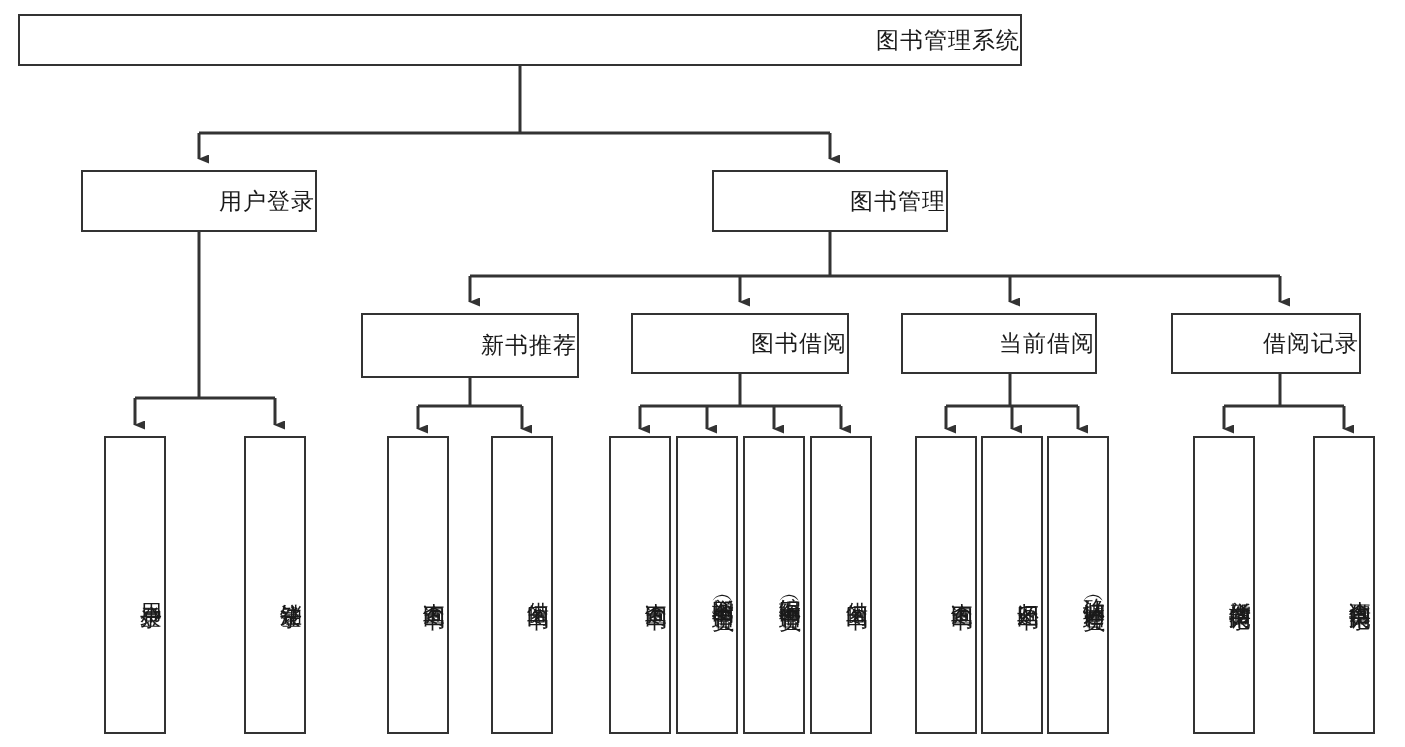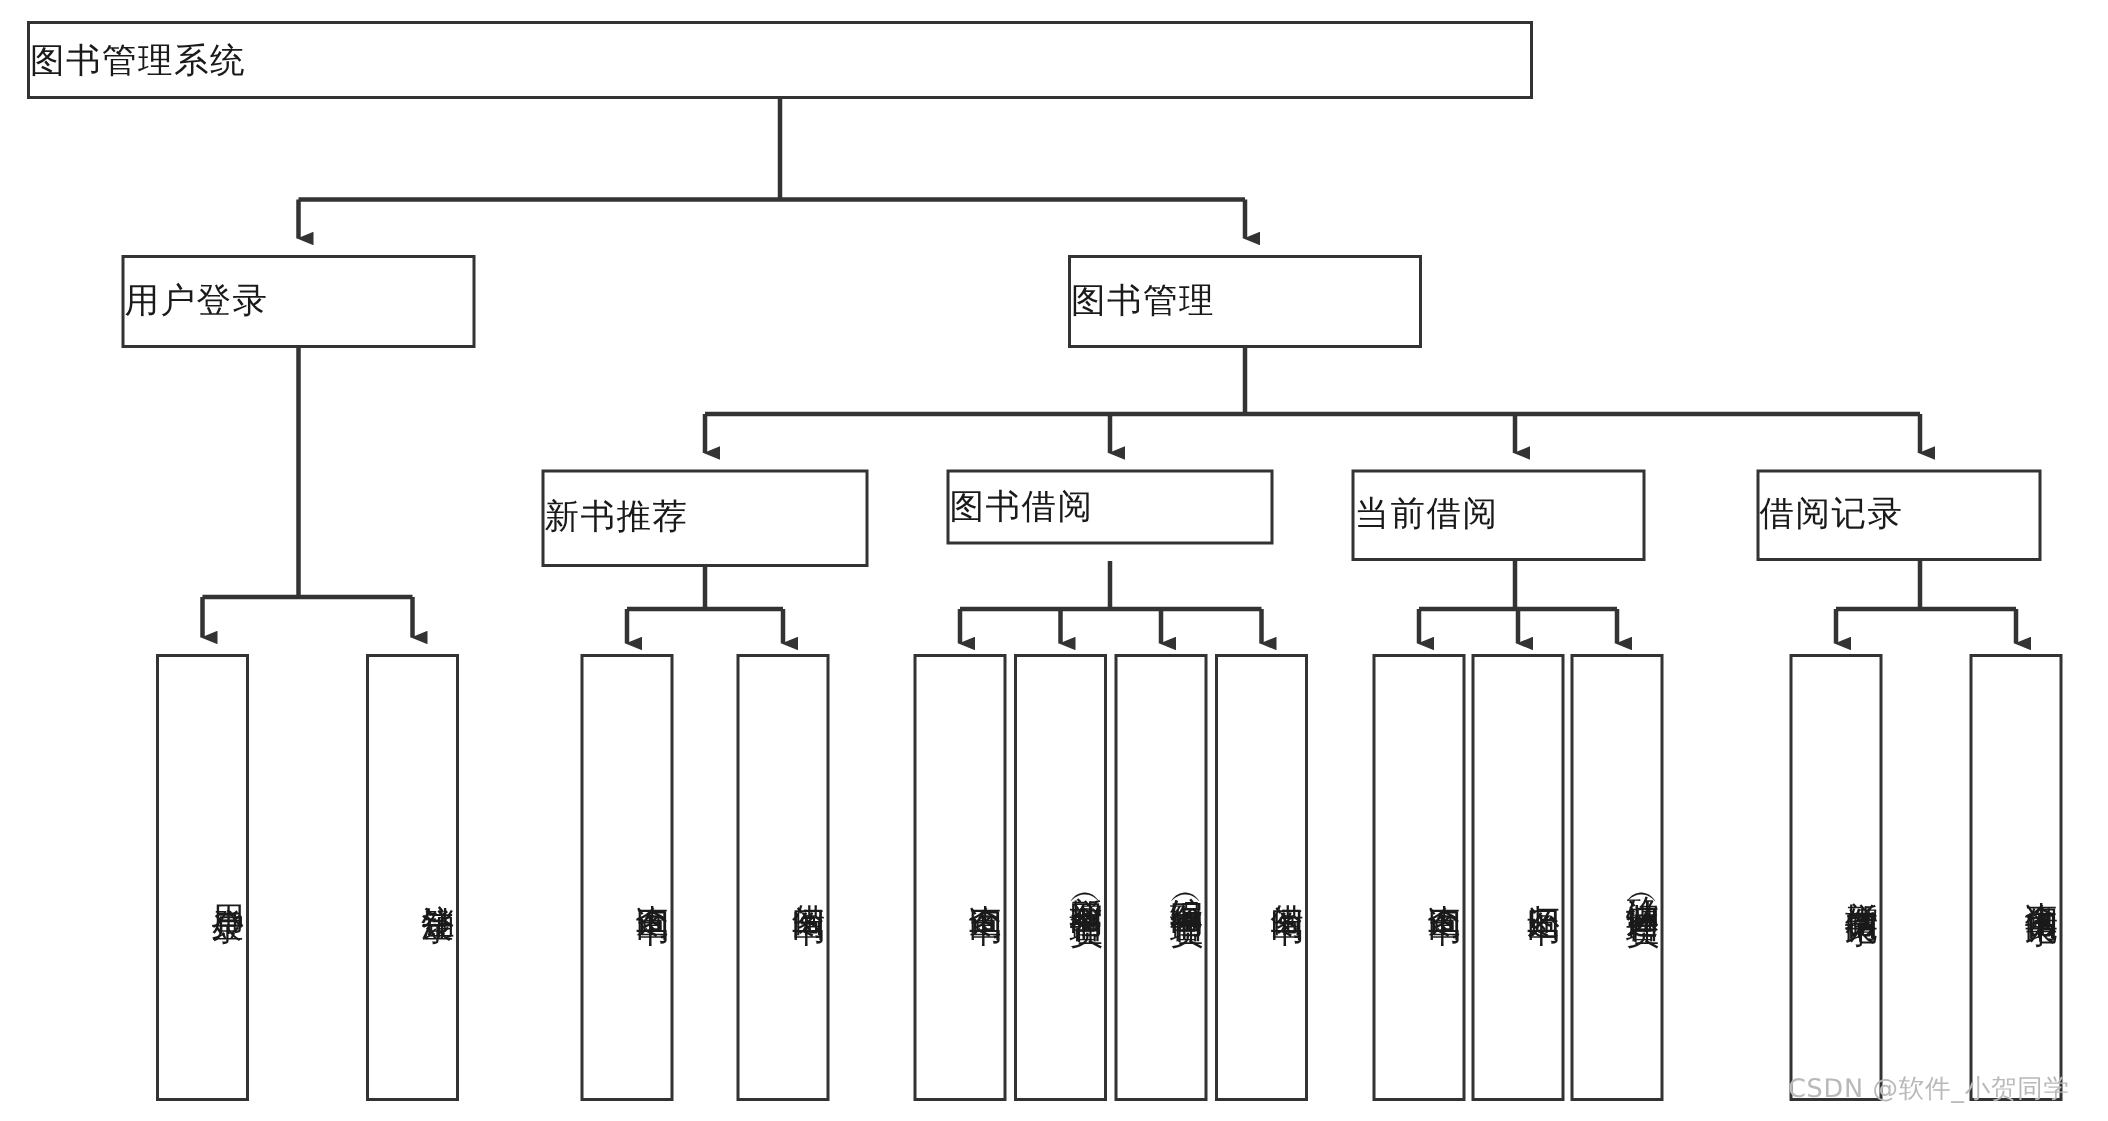--- a/index.html
+++ b/index.html
@@ -25,21 +25,21 @@
     width: 1405px;
     height: 747px;
   }
   .node {
     position: absolute;
     box-sizing: border-box;
     background: #ffffff;
     border: 2px solid #333333;
     display: flex;
     align-items: center;
-    justify-content: flex-start;
+    justify-content: flex-end;
     color: #1a1a1a;
     z-index: 2;
   }
   .node-h {
     font-size: 23px;
     line-height: 1.15;
     letter-spacing: 1px;
     white-space: nowrap;
   }
   .node-root {
@@ -134,21 +134,21 @@
   <div class="node node-h" style="left:81px; top:170px; width:236px; height:62px;">
     <span>用户登录</span>
   </div>
   <div class="node node-h" style="left:712px; top:170px; width:236px; height:62px;">
     <span>图书管理</span>
   </div>
 
   <div class="node node-h" style="left:361px; top:313px; width:218px; height:65px;">
     <span>新书推荐</span>
   </div>
-  <div class="node node-h" style="left:631px; top:313px; width:218px; height:50px;">
+  <div class="node node-h" style="left:631px; top:313px; width:218px; height:61px;">
     <span>图书借阅</span>
   </div>
   <div class="node node-h" style="left:901px; top:313px; width:196px; height:61px;">
     <span>当前借阅</span>
   </div>
   <div class="node node-h" style="left:1171px; top:313px; width:190px; height:61px;">
     <span>借阅记录</span>
   </div>
 
   <div class="node node-v" style="left:104px; top:436px; width:62px; height:298px;">
@@ -188,15 +188,14 @@
     <span>确认归还（管理员）</span>
   </div>
 
   <div class="node node-v" style="left:1193px; top:436px; width:62px; height:298px;">
     <span>新增借阅记录</span>
   </div>
   <div class="node node-v" style="left:1313px; top:436px; width:62px; height:298px;">
     <span>查询借阅记录</span>
   </div>
 
-  <div id="watermark">CSDN @软件_小贺同学</div>
 
 </div>
 
 </body></html>

